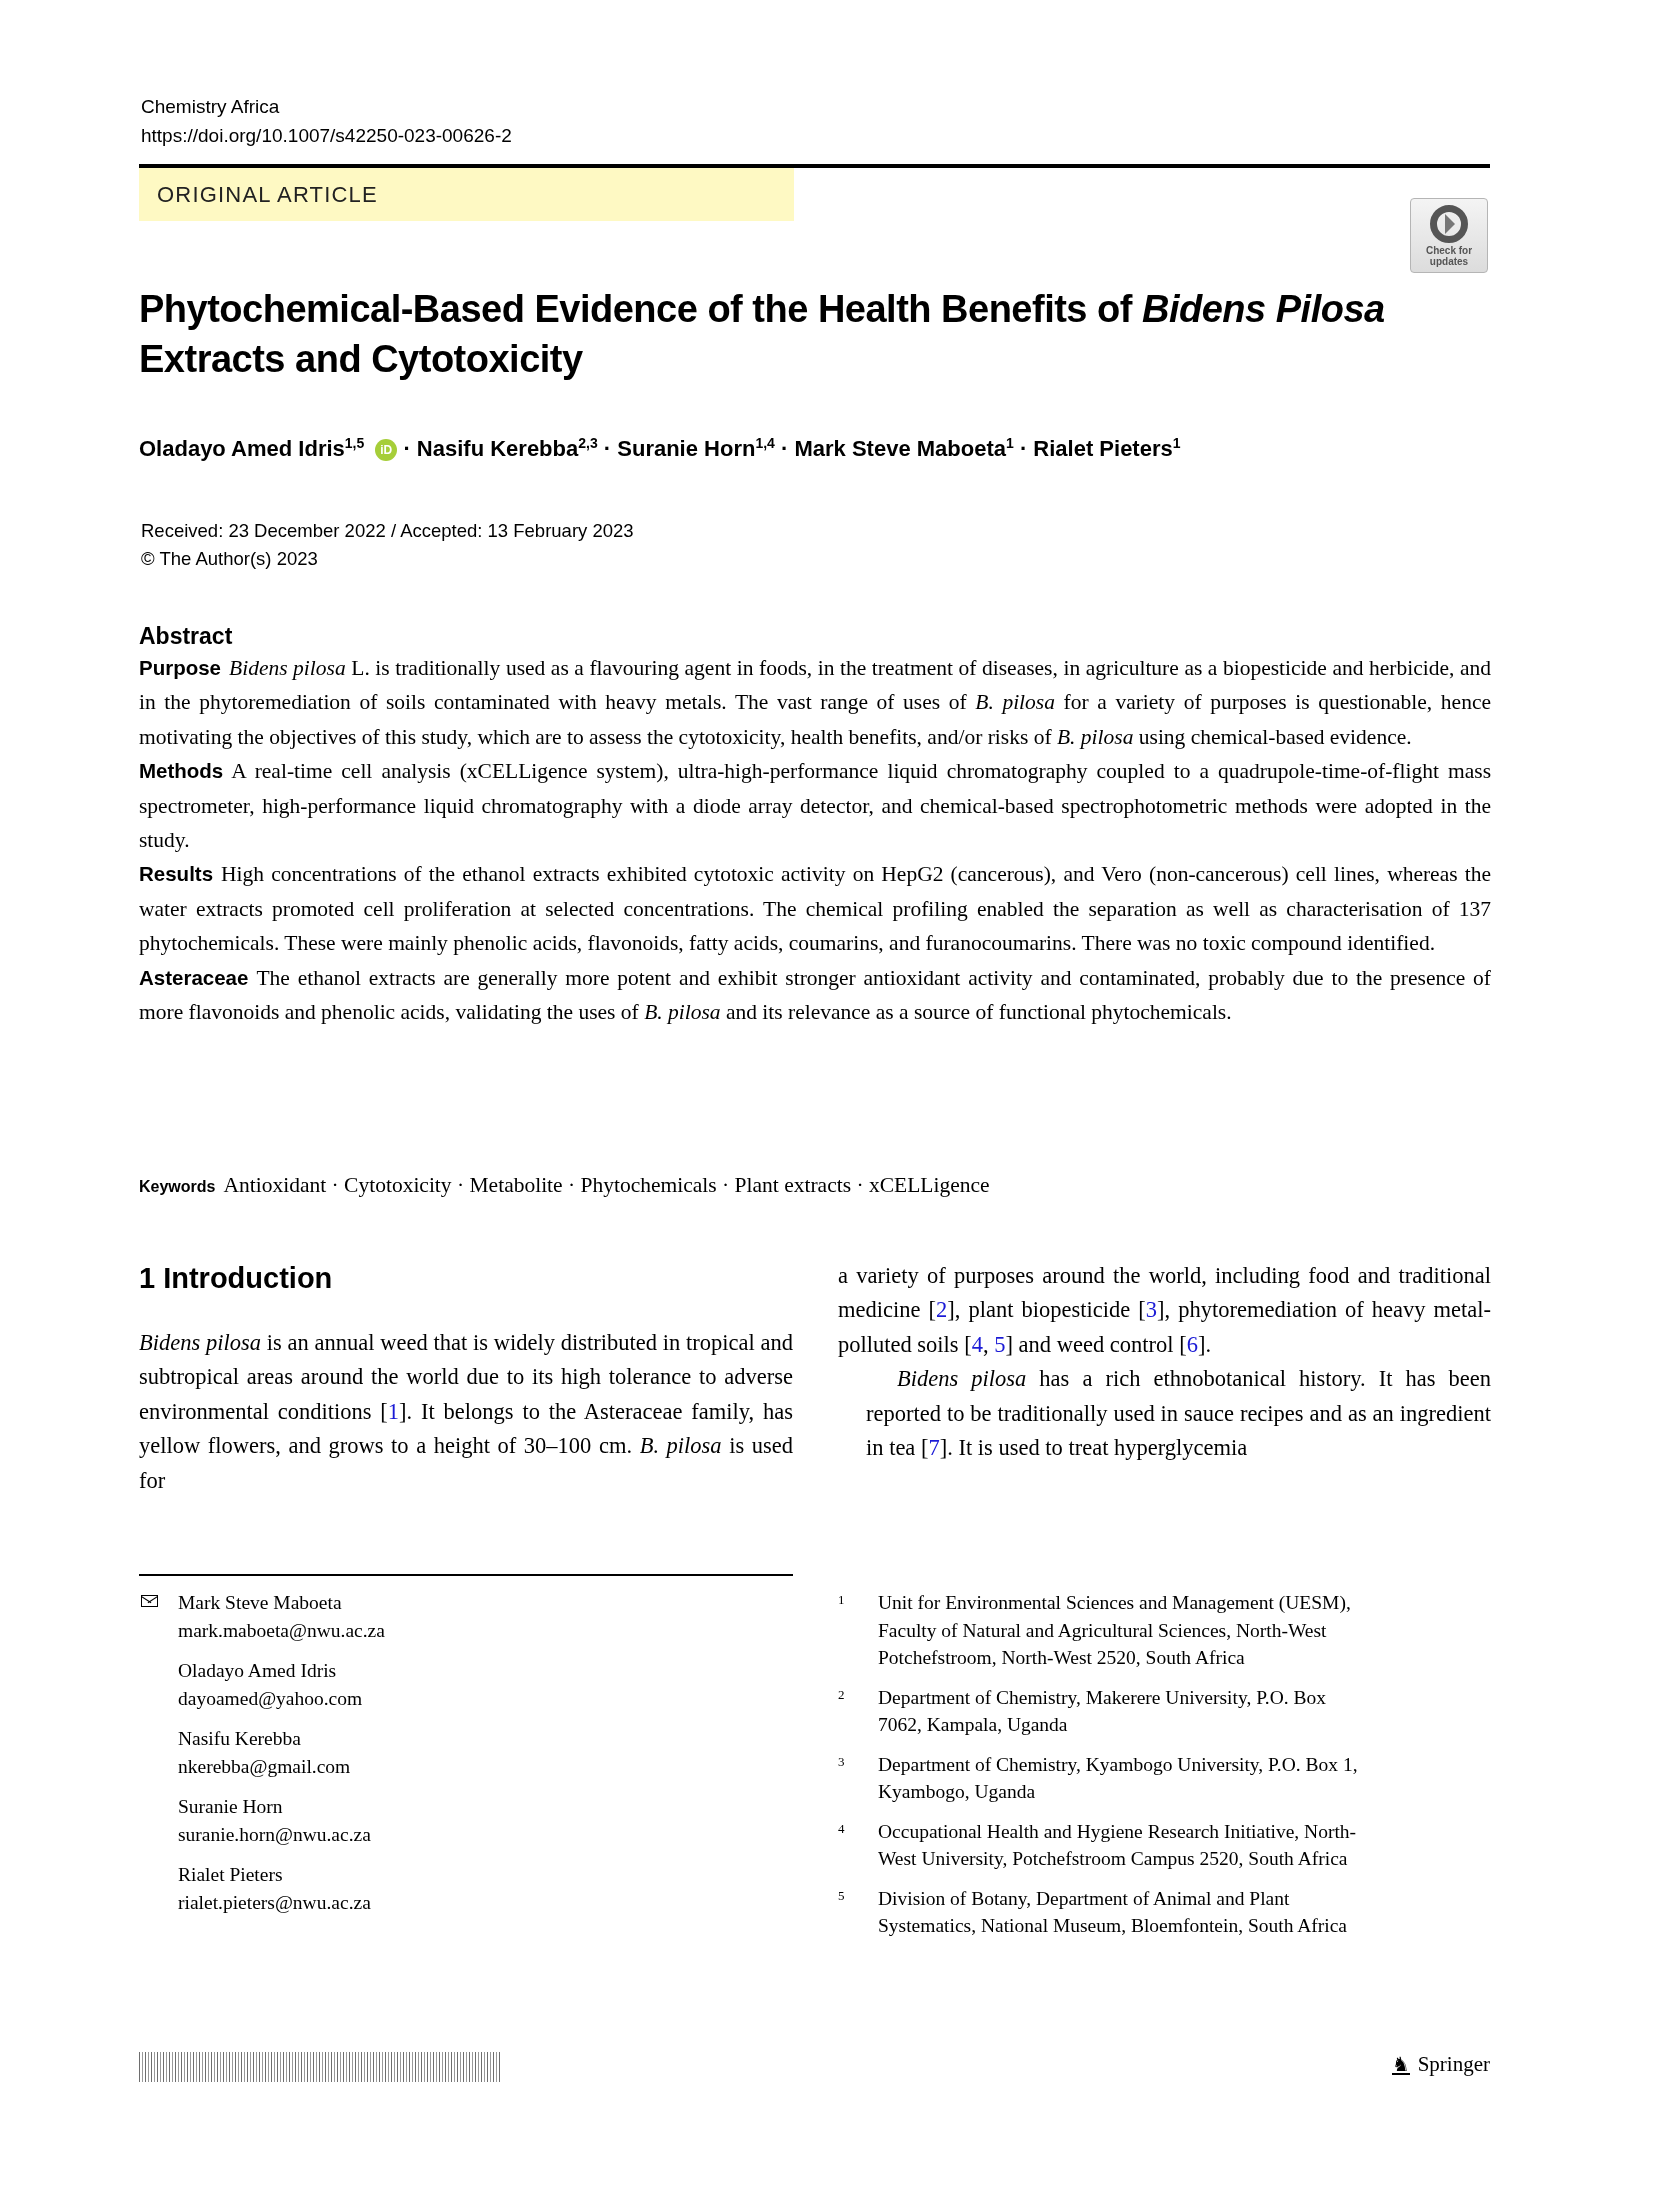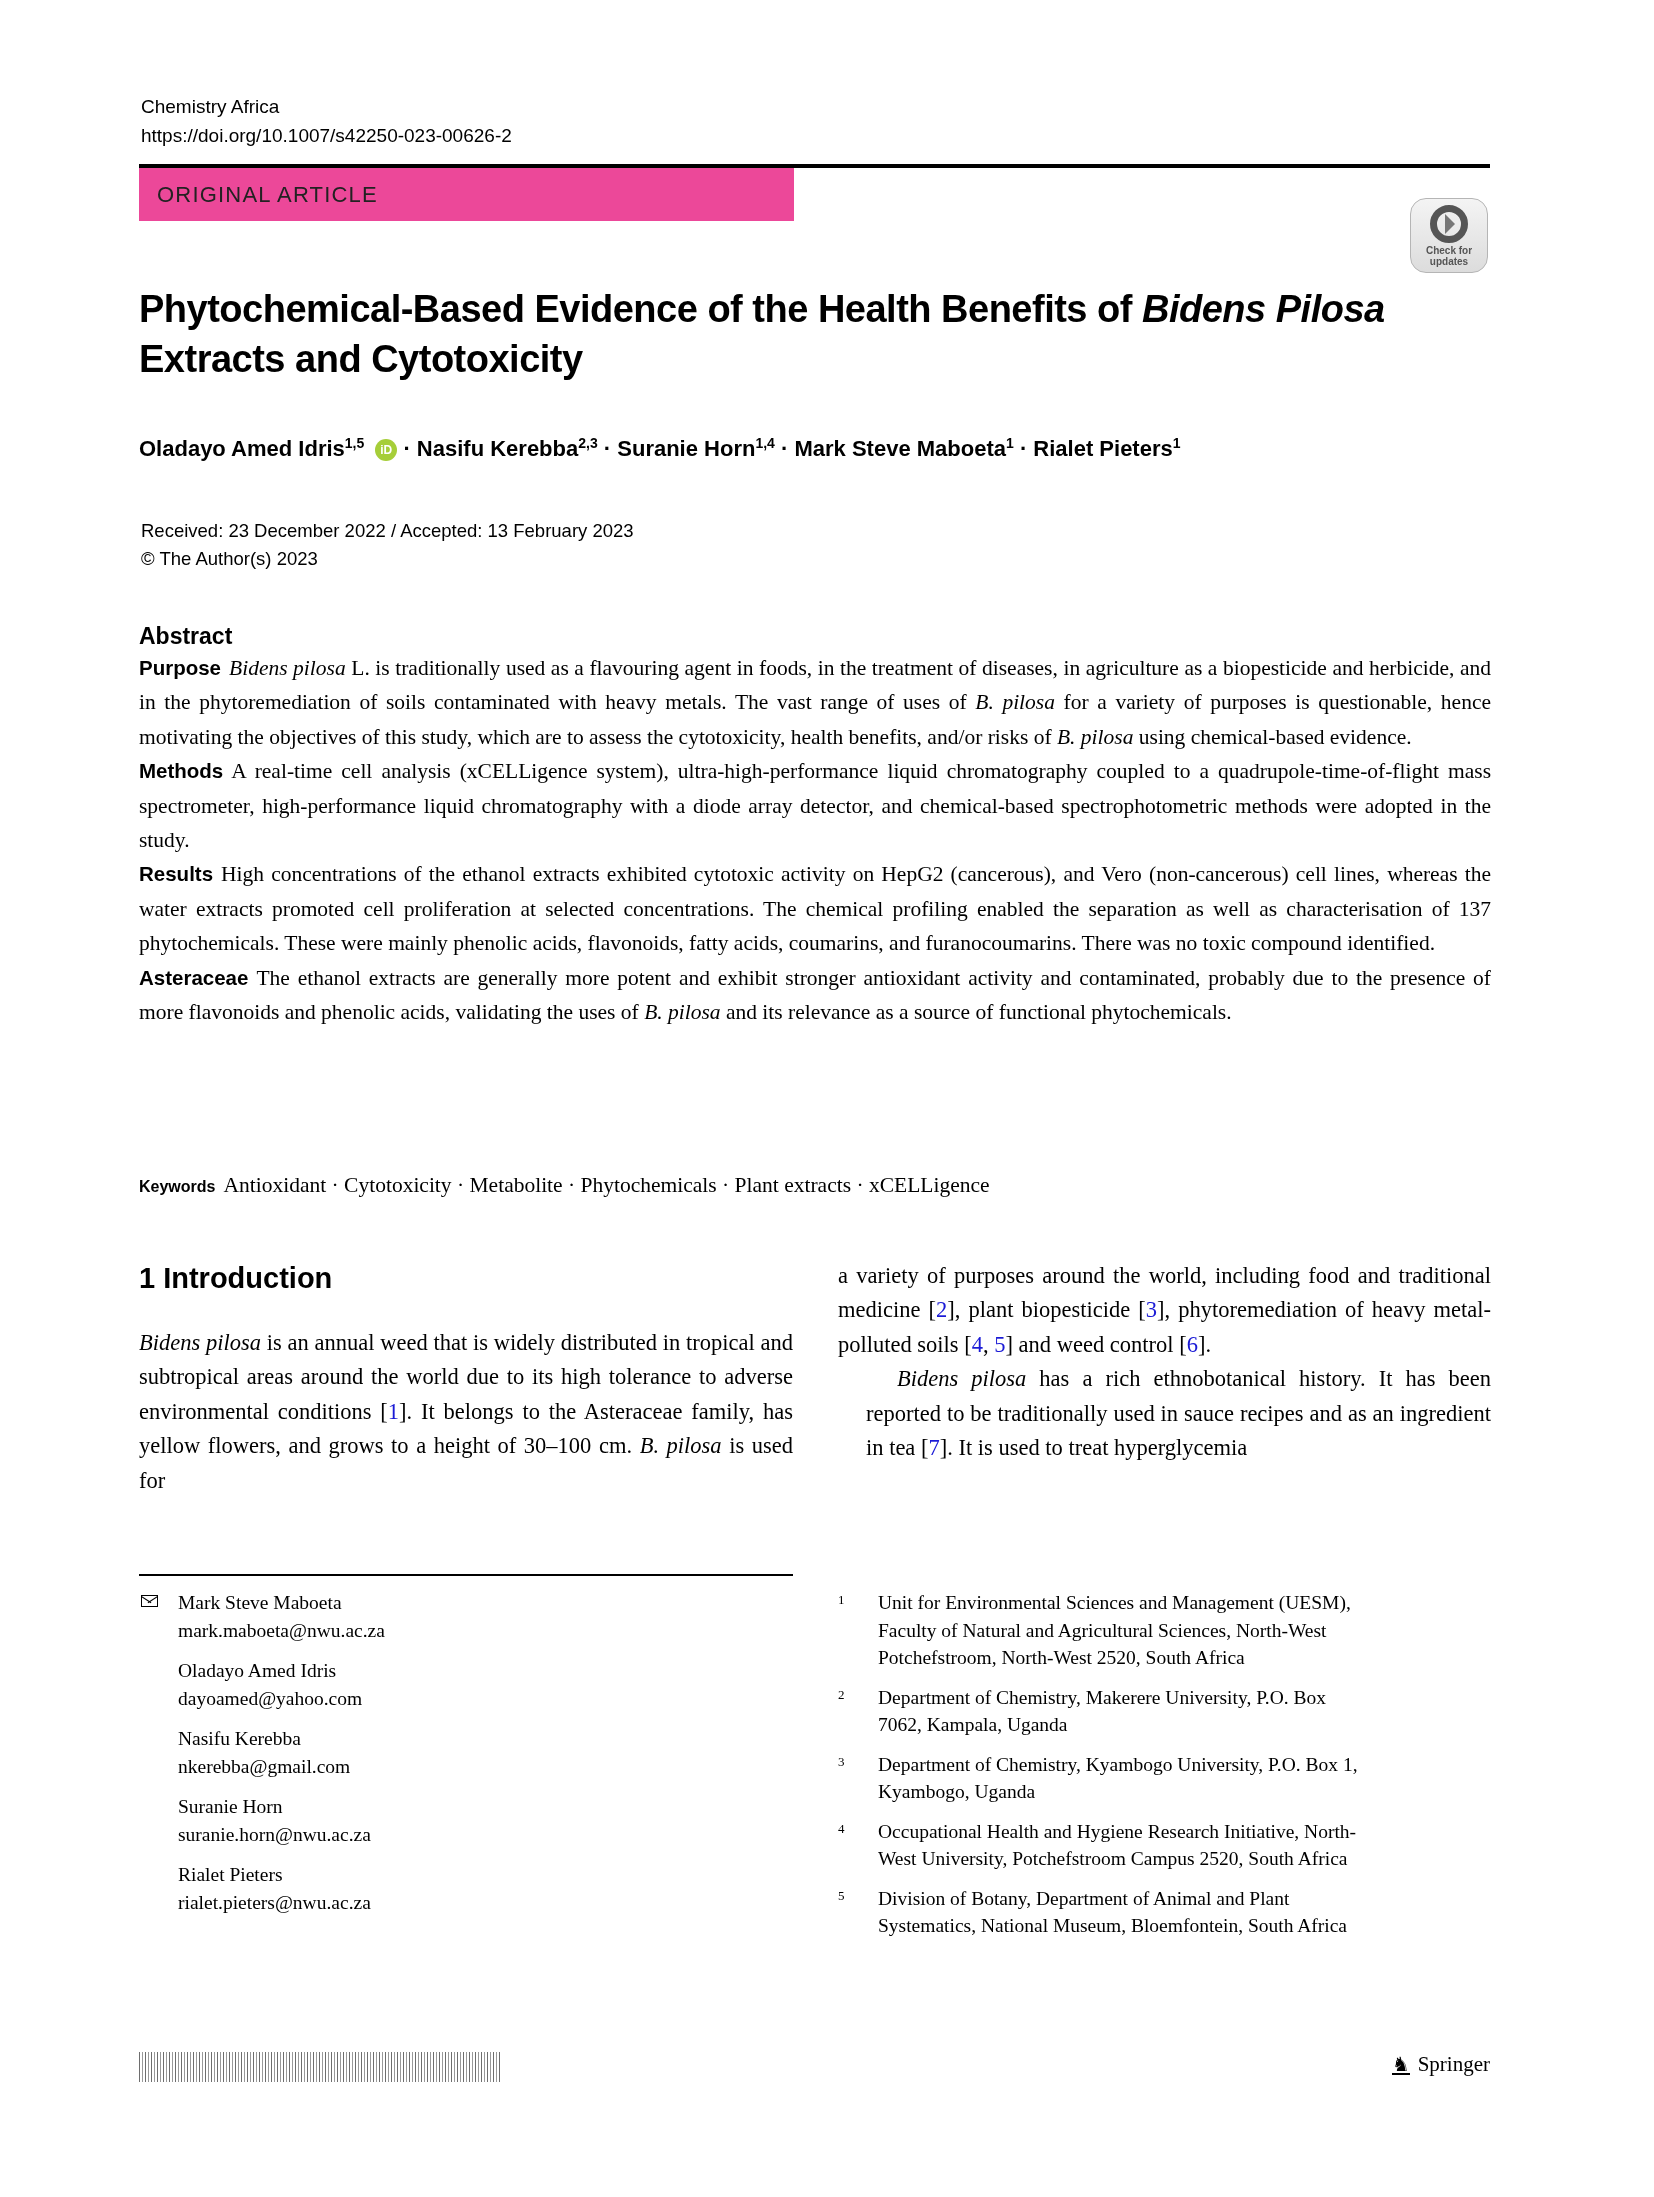--- a/index.html
+++ b/index.html
@@ -2,23 +2,23 @@
 <html><head>
 <meta charset="utf-8">
 <style>
   html, body { margin: 0; padding: 0; background: #ffffff; }
   body { width: 1654px; height: 2197px; position: relative; overflow: hidden; color: #000; }
   .sans { font-family: "Liberation Sans", "DejaVu Sans", sans-serif; }
   .serif { font-family: "Liberation Serif", "DejaVu Serif", serif; }
 
   #journal { position: absolute; left: 141px; top: 92px; font-size: 19px; line-height: 29px; }
   #topbar { position: absolute; left: 139px; top: 164px; width: 1351px; height: 4px; background: #000; }
-  #article-type { position: absolute; left: 139px; top: 168px; width: 655px; height: 53px; background: #ec4899;
+  #article-type { position: absolute; left: 139px; top: 168px; width: 655px; height: 53px; background: #fef9c3;
     font-size: 22px; letter-spacing: 1.2px; line-height: 53px; padding-left: 18px; box-sizing: border-box; color: #222; }
-  #crossmark { position: absolute; left: 1410px; top: 198px; width: 78px; height: 75px; border: 1px solid #b5b5b5; border-radius: 16px;
+  #crossmark { position: absolute; left: 1410px; top: 198px; width: 78px; height: 75px; border: 1px solid #b5b5b5; border-radius: 4px;
     background: linear-gradient(#f4f4f4, #dcdcdc); box-sizing: border-box; text-align: center; }
   #crossmark .ring { width: 38px; height: 38px; border-radius: 50%; border: 7px solid #555; margin: 6px auto 0; box-sizing: border-box; position: relative; }
   #crossmark .ring:after { content: ""; position: absolute; left: 8px; top: 2px; width: 0; height: 0;
     border-left: 10px solid #777; border-top: 10px solid transparent; border-bottom: 10px solid transparent; }
   #crossmark .lbl { font-size: 10px; line-height: 11px; font-weight: bold; color: #555; margin-top: 2px; }
 
   #title { position: absolute; left: 139px; top: 284px; width: 1360px; font-size: 38px; line-height: 50px; font-weight: bold; letter-spacing: -0.5px; }
   #title i { font-weight: bold; }
   #authors { position: absolute; left: 139px; top: 428px; font-size: 22px; line-height: 30px; font-weight: bold; white-space: nowrap; }
   #authors sup { font-size: 14px; font-weight: bold; }

